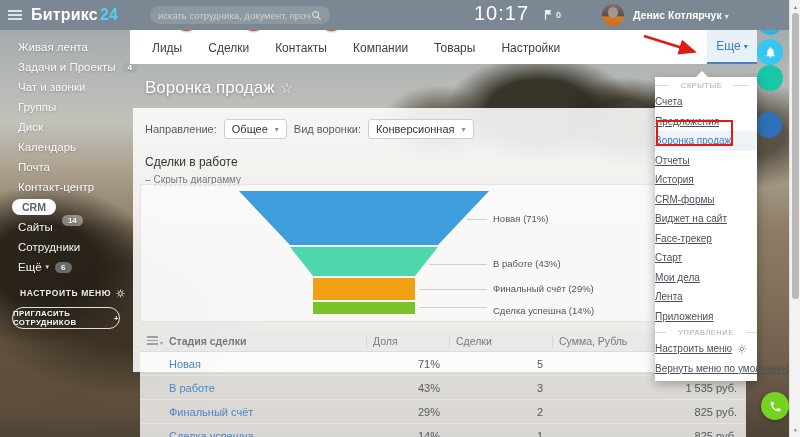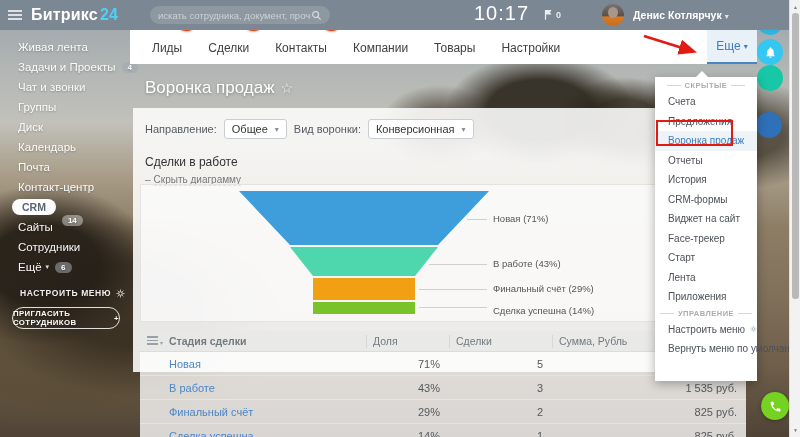--- a/index.html
+++ b/index.html
@@ -105,23 +105,23 @@
 
   
   .scrollbar { position:absolute; right:0; top:0; width:11px; height:437px; background:#f2f2f2; border-left:1px solid #e0e0e0; z-index:60; }
   .scroll-thumb { position:absolute; left:2px; top:13px; width:7px; height:286px; background:#b9b9b9; border-radius:3px; cursor:pointer; }
   .scroll-arrow { position:absolute; left:0; width:11px; text-align:center; font-size:5px; color:#7c7c7c; cursor:pointer; }
   .sa-up { top:4px; } .sa-down { bottom:4px; }
 
   
   .dropdown { position:absolute; left:655px; top:77px; width:102px; height:304px; background:#fff; box-shadow:0 3px 10px rgba(0,0,0,.3); z-index:40; padding-top:2px; }
   .dropdown::before { content:""; position:absolute; top:-6px; left:41px; border-left:6px solid transparent; border-right:6px solid transparent; border-bottom:6px solid #fff; }
-  .dd-section { height:13px; display:flex; align-items:center; justify-content:center; gap:4px; font-size:7.5px; font-weight:bold; letter-spacing:.5px; color:#a7adb3; }
+  .dd-section { height:13px; display:flex; align-items:center; gap:12px; font-size:7.5px; font-weight:normal; letter-spacing:.5px; color:#a7adb3; }
   .dd-section i { display:block; width:14px; height:1px; background:#d6d9db; }
-  .dd-item { height:19.5px; display:flex; align-items:center; padding-left:13px; font-size:10px; color:#4b5058; cursor:pointer; white-space:nowrap; gap:5px; }
+  .dd-item { height:19.5px; display:flex; align-items:center; font-size:10px; color:#4b5058; cursor:pointer; white-space:nowrap; gap:5px;text-decoration:underline; }
   .dd-item.selected { background:#eef3f8; color:#3c7dc1; }
 
   
   .anno-box { position:absolute; left:656px; top:120px; width:77px; height:26px; border:2px solid #e11a12; z-index:55; pointer-events:none; }
   .anno-arrow { position:absolute; left:636px; top:31px; z-index:55; pointer-events:none; }
 
   .icon-svg { display:block; }
 </style>
 </head>
 <body>
@@ -389,20 +389,23 @@
         <div class="dd-item">
           <span>Виджет на сайт</span>
         </div>
         <div class="dd-item">
           <span>Face-трекер</span>
         </div>
         <div class="dd-item">
           <span>Старт</span>
         </div>
         <div class="dd-item">
+          <span>Мои дела</span>
+        </div>
+        <div class="dd-item">
           <span>Лента</span>
         </div>
         <div class="dd-item">
           <span>Приложения</span>
         </div>
       </div>
     <div class="dd-section">
         <i></i>
         <span>УПРАВЛЕНИЕ</span>
         <i></i>

